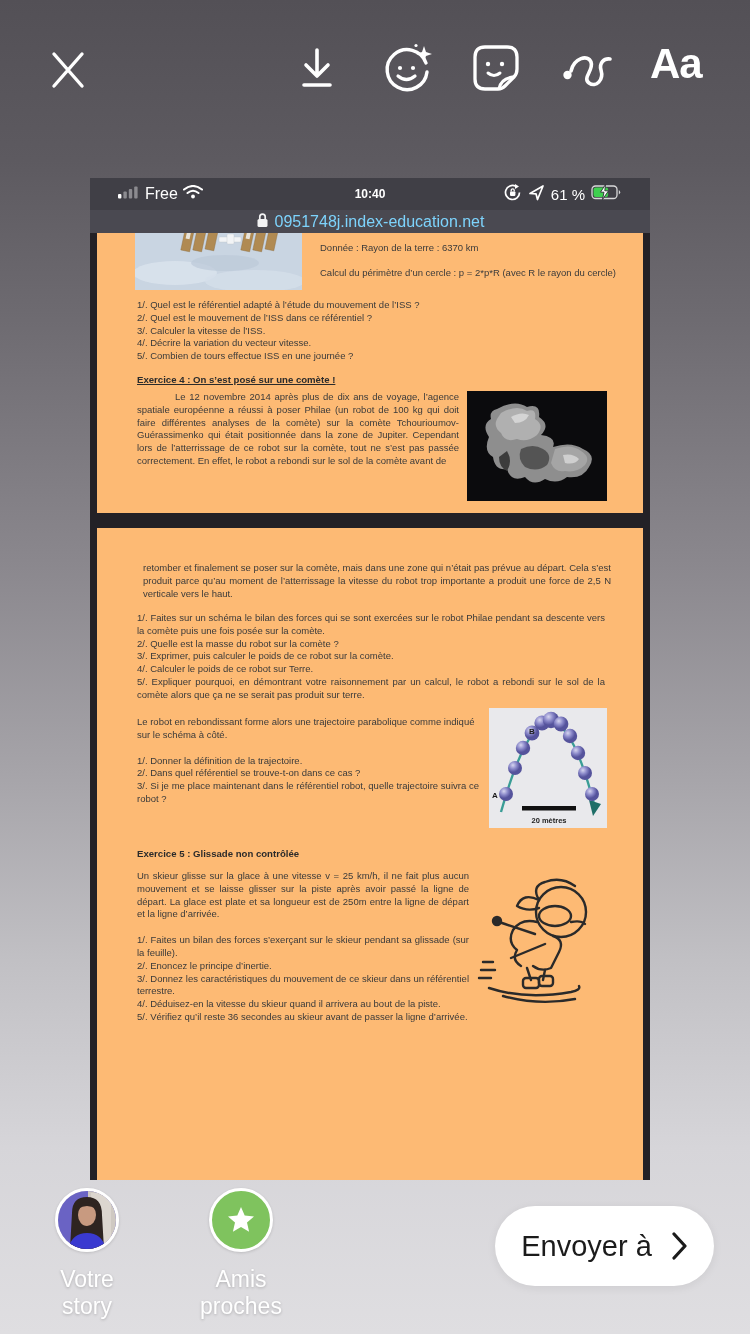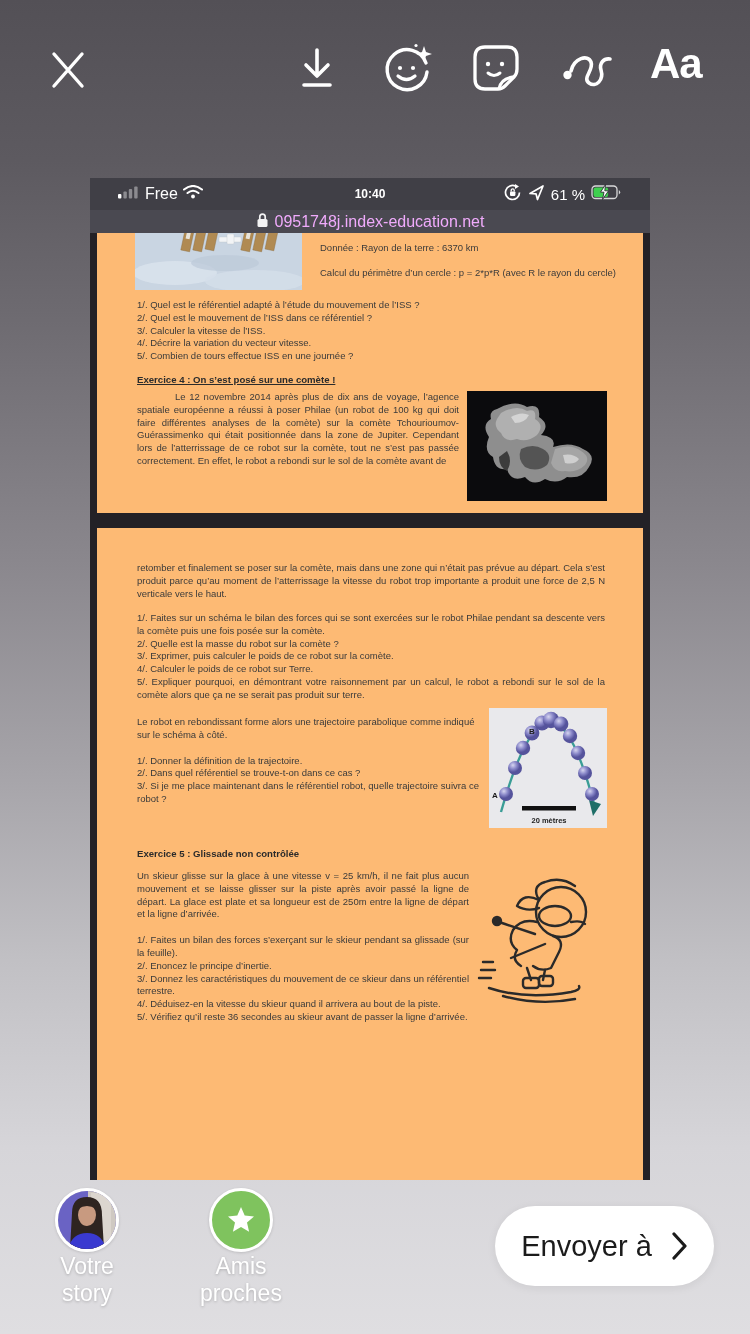--- a/index.html
+++ b/index.html
@@ -20,39 +20,39 @@
     position:relative; width:100%; height:32px; background:#403f46;
     display:flex; align-items:center; padding:0 28px; color:#fff;
   }
   .sb-left { display:flex; align-items:center; gap:5px; width:170px; }
   .sb-carrier { font-size:16px; color:#fdfdfd; }
   .sb-time { position:absolute; left:0; right:0; text-align:center; font-size:12px; font-weight:700; color:#fff; }
   .sb-right { margin-left:auto; display:flex; align-items:center; gap:6px; z-index:2; }
   .sb-batt-txt { font-size:15px; color:#fff; }
   .urlbar {
     width:100%; height:23px; background:#4a4951; display:flex; align-items:center; justify-content:center;
-    gap:6px; color:#f0abfc; font-size:16px;
+    gap:6px; color:#7dd3fc; font-size:16px;
   }
   .content { position:relative; width:100%; height:947px; background:#232126; padding:0 7px; }
   .page { position:relative; background:#fdba74; width:546px; }
   .page1 { height:280px; }
   .pagegap { height:15px; background:#232126; }
   .page2 { height:652px; }
   
   .doc { color:#3a3a3a; font-size:9.5px; line-height:12.8px; }
   .doc-title { font-weight:700; color:#2b2b2b; font-size:9.6px; }
   .u { text-decoration:underline; }
   .just { text-align:justify; }
   .qline { white-space:normal; }
   .abs { position:absolute; }
   .floatR { float:right; }
   
   .story-item { position:absolute; text-align:center; cursor:pointer; }
   .story-circle { border-radius:50%; border:3px solid #fff; overflow:hidden; box-shadow:0 1px 3px rgba(0,0,0,.15); }
-  .story-label { color:#fff; font-size:23px; font-weight:500; text-shadow:0 1px 3px rgba(0,0,0,.22); margin-top:1px; }
+  .story-label { color:#fff; font-size:23px; font-weight:500; text-shadow:0 1px 3px rgba(0,0,0,.22); margin-top:14px; }
   .cf-circle { width:64px; height:64px; border-radius:50%; border:3px solid #fff; background:#7fc35e; display:flex; align-items:center; justify-content:center; box-shadow:0 1px 3px rgba(0,0,0,.15); }
   .send-pill {
     position:absolute; left:495px; top:1206px; width:219px; height:80px; background:#fff; border-radius:40px;
     display:flex; align-items:center; justify-content:center; gap:20px; cursor:pointer;
     box-shadow:0 2px 10px rgba(0,0,0,.07); color:#1b1b1b; font-size:29px; font-weight:500;
   }
 </style>
 </head>
 <body>
 
@@ -202,21 +202,21 @@
             <path d="M44 26 Q54 20 62 24 Q58 32 48 32 Z" fill="#d4d4d4"></path>
           </svg>
         </span>
         <p class="just" style="text-indent:38px;">Le 12 novembre 2014 après plus de dix ans de voyage, l’agence spatiale européenne a réussi à poser Philae (un robot de 100 kg qui doit faire différentes analyses de la comète) sur la comète Tchourioumov-Guérassimenko qui était positionnée dans la zone de Jupiter. Cependant lors de l’atterrissage de ce robot sur la comète, tout ne s’est pas passée correctement. En effet, le robot a rebondi sur le sol de la comète avant de</p>
       </div>
     </div>
 
     <div class="pagegap"></div>
 
     <div class="page page2 doc">
-      <div class="abs just" style="left:40px;top:34px;width:468px;">retomber et finalement se poser sur la comète, mais dans une zone qui n’était pas prévue au départ. Cela s’est produit parce qu’au moment de l’atterrissage la vitesse du robot trop importante a produit une force de 2,5 N verticale vers le haut.</div>
+      <div class="abs just" style="left:46px;top:34px;width:468px;">retomber et finalement se poser sur la comète, mais dans une zone qui n’était pas prévue au départ. Cela s’est produit parce qu’au moment de l’atterrissage la vitesse du robot trop importante a produit une force de 2,5 N verticale vers le haut.</div>
       <div class="abs just" style="left:40px;top:84px;width:468px;">
         <div class="qline">1/. Faites sur un schéma le bilan des forces qui se sont exercées sur le robot Philae pendant sa descente vers la comète puis une fois posée sur la comète.</div>
         <div class="qline">2/. Quelle est la masse du robot sur la comète ?</div>
         <div class="qline">3/. Exprimer, puis calculer le poids de ce robot sur la comète.</div>
         <div class="qline">4/.  Calculer le poids de ce robot sur Terre.</div>
         <div class="qline">5/. Expliquer pourquoi, en démontrant votre raisonnement par un calcul, le robot a rebondi sur le sol de la comète alors que ça ne se serait pas produit sur terre.</div>
       </div>
 
       <div class="abs" style="left:40px;top:180px;width:470px;">
         <span class="floatR" style="margin-left:10px;">

